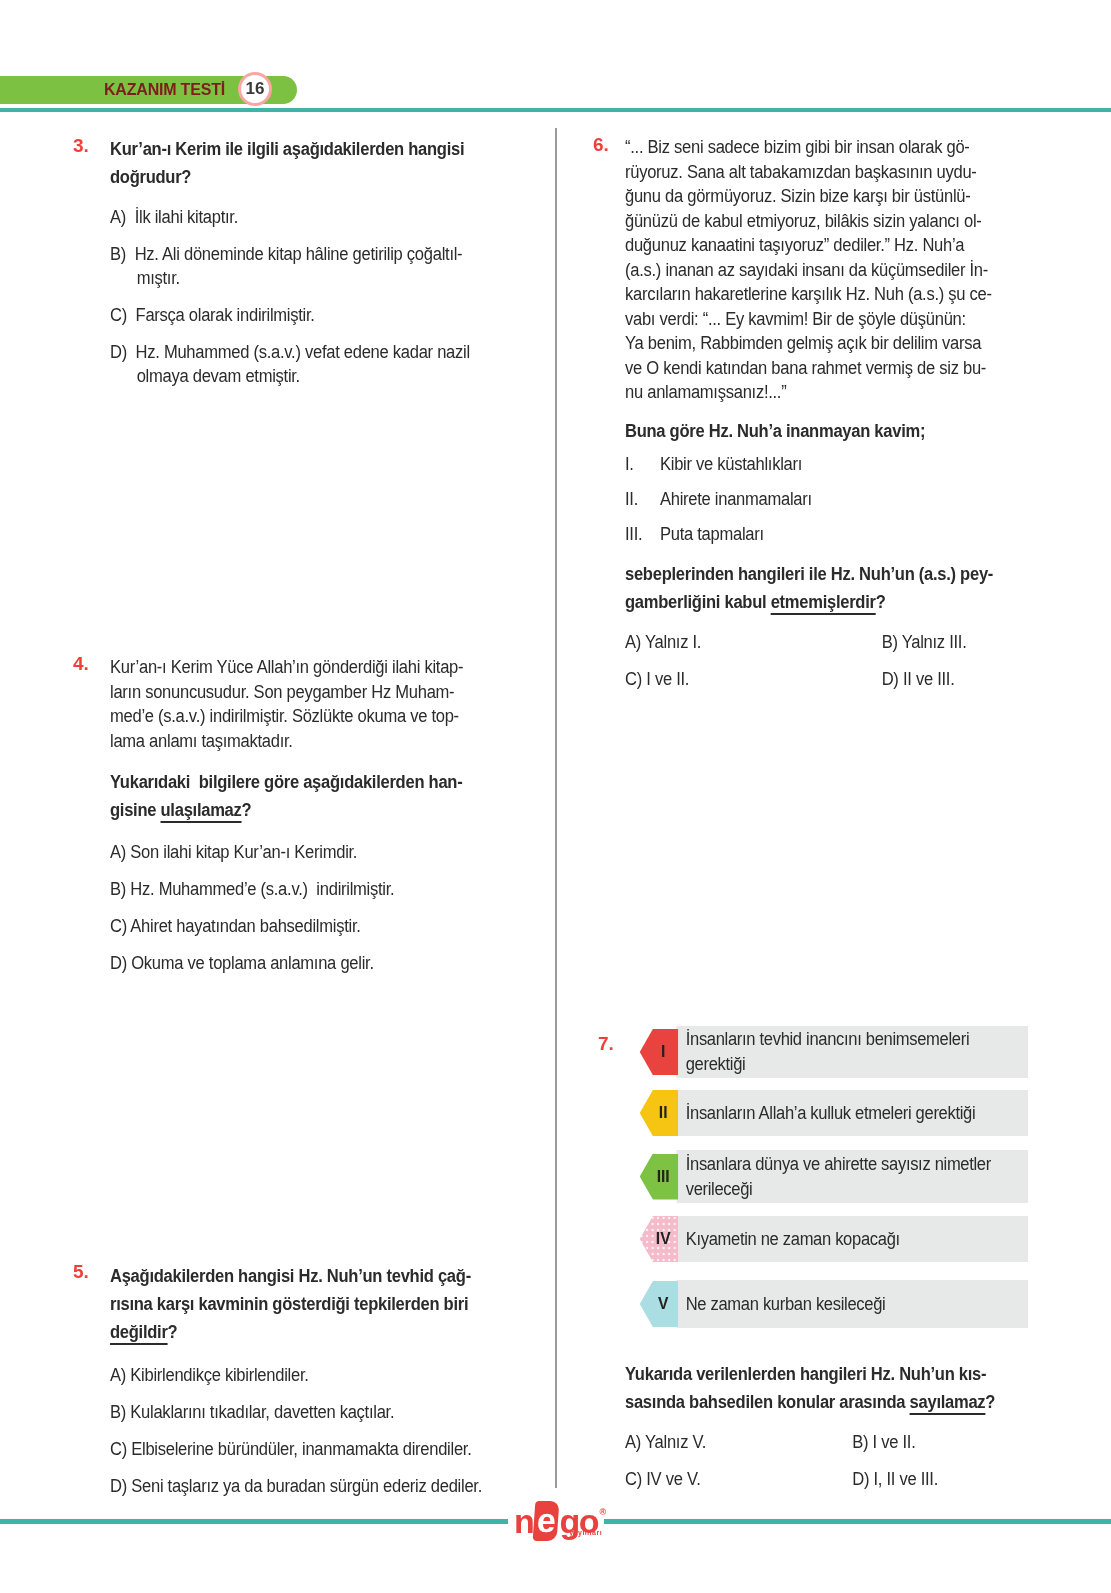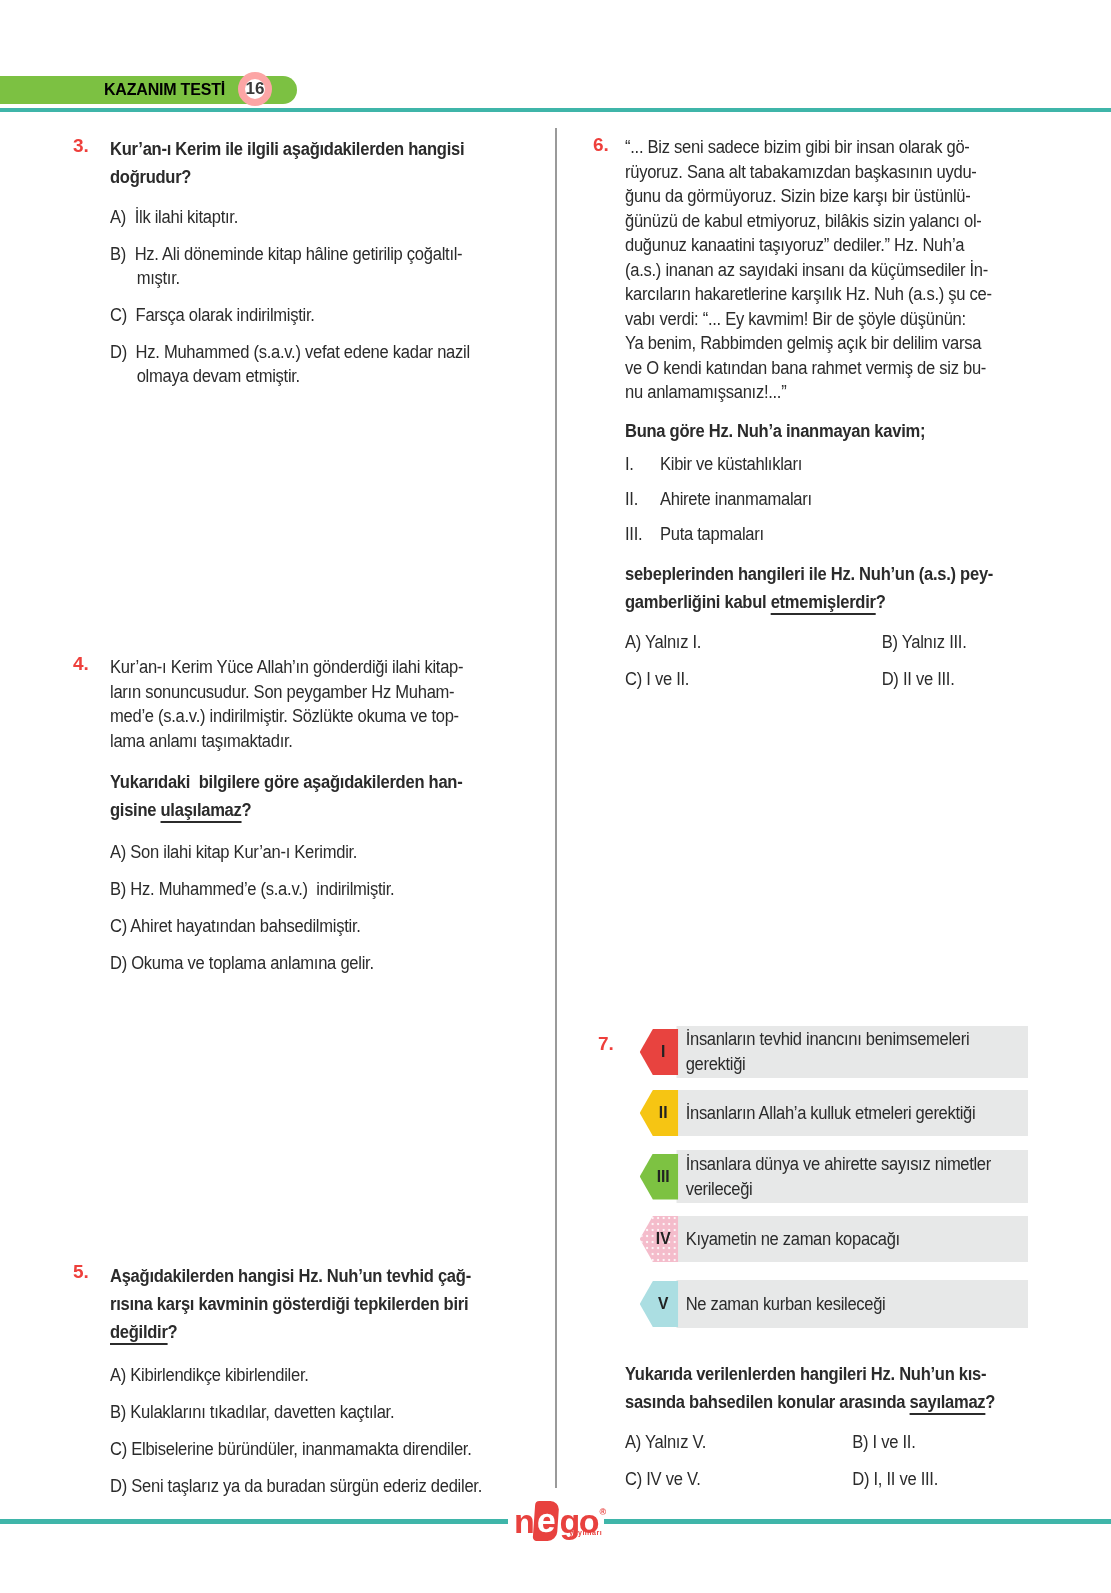--- a/index.html
+++ b/index.html
@@ -6,23 +6,23 @@
   body {
     width:1111px; height:1593px; position:relative; background:#ffffff;
     font-family:"Liberation Sans", sans-serif; color:#2b2b2b; overflow:hidden;
   }
   [data-name]{ box-sizing:border-box; }
 
   
   .banner{ position:absolute; left:0; top:76px; width:297px; height:28px;
     background:#7cc142; border-radius:0 14px 14px 0; }
   .banner-label{ position:absolute; left:104px; top:0; line-height:28px;
-    color:#000000; font-weight:bold; font-size:16px; letter-spacing:-0.2px; white-space:pre; }
+    color:#7f1d1d; font-weight:bold; font-size:16px; letter-spacing:-0.2px; white-space:pre; }
   .test-circle{ position:absolute; left:238px; top:72px; width:34px; height:34px;
-    background:#ffffff; border:7px solid #fca5a5; border-radius:50%;
+    background:#ffffff; border:3px solid #fca5a5; border-radius:50%;
     display:flex; align-items:center; justify-content:center;
     font-weight:bold; font-size:17px; color:#3a3a3a; }
   .topline{ position:absolute; left:0; top:108px; width:1111px; height:4px; background:#3fb5a9; }
   .divider{ position:absolute; left:555px; top:128px; width:2px; height:1362px; background:#9a9a9a; }
 
   
   .qnum{ position:absolute; color:#ee3f3b; font-weight:bold; font-size:19px; }
   .col{ position:absolute; transform:scaleX(0.92); transform-origin:0 0; }
   .col-left{ left:110px; top:135px; width:473px; height:1420px; }
   .col-right{ left:625px; top:135px; width:449px; height:1420px; }

